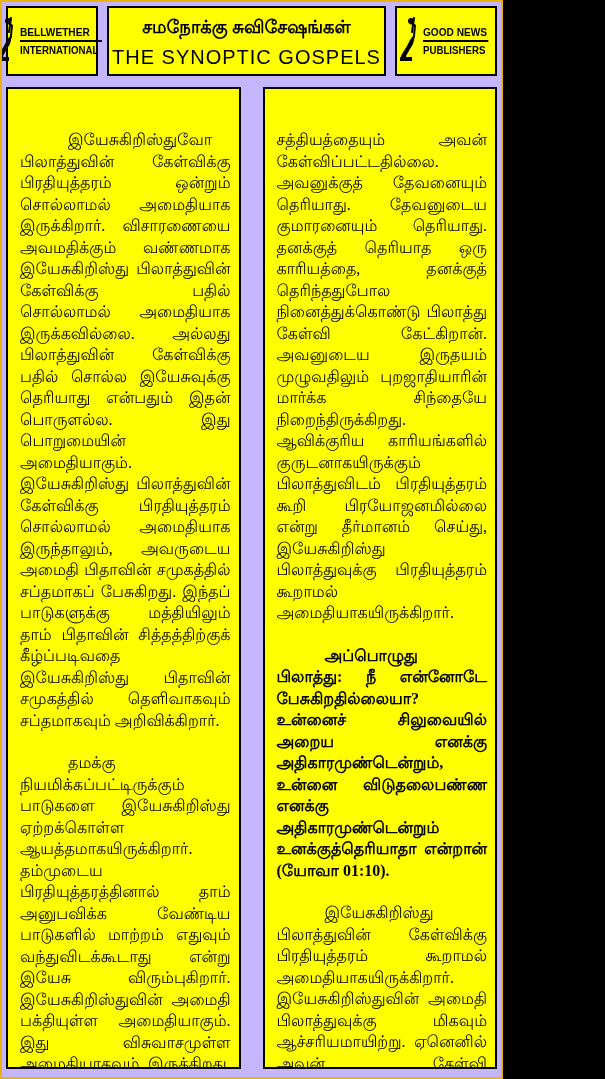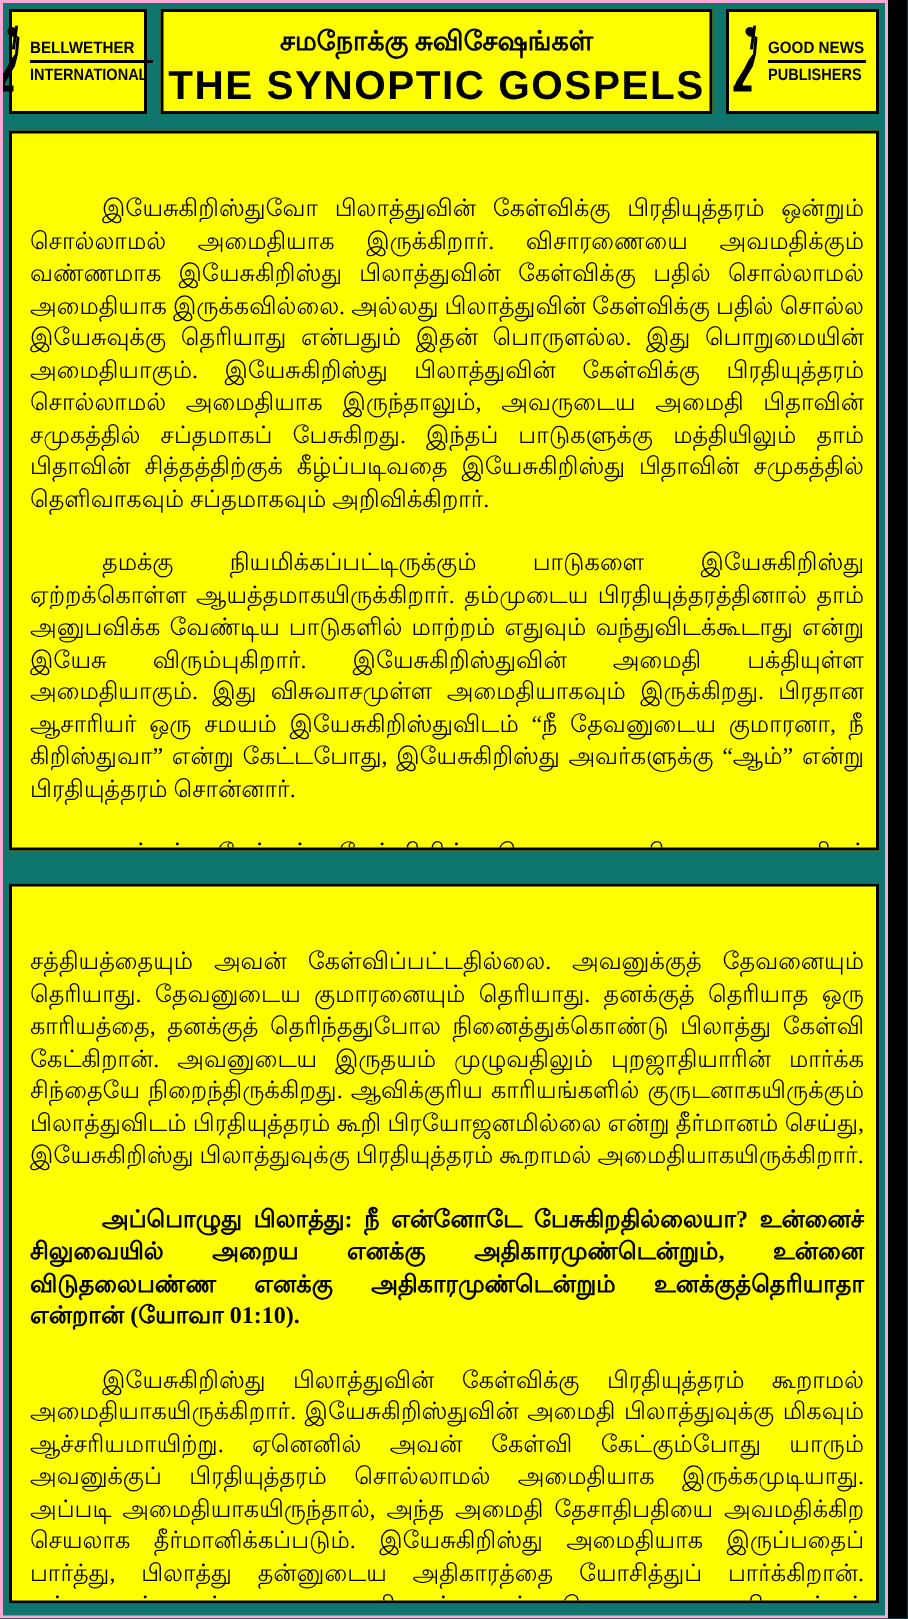--- a/index.html
+++ b/index.html
@@ -3,23 +3,23 @@
 <meta charset="utf-8">
 <style>
   html, body { margin: 0; padding: 0; }
   body {
     width: 605px; height: 1079px;
     font-family: "Liberation Serif", "DejaVu Serif", serif;
     background: #000;
   }
   .page {
     box-sizing: border-box;
-    width: 592px; height: 1079px;
-    background: #0f766e;
-    border: 2px solid #f9a8d4;
+    width: 503px; height: 1079px;
+    background: #c4b5fd;
+    border: 2px solid #eab308;
     position: relative;
     overflow: hidden;
   }
   .header {
     position: absolute; top: 4px; left: 4px; right: 4px; height: 70px;
     display: flex; gap: 9px;
   }
   .box {
     background: #FFFF00;
     border: 2px solid #000000;
@@ -50,26 +50,26 @@
     flex: 1;
     display: flex; flex-direction: column; justify-content: center;
     text-align: center; gap: 5px; padding: 4px 0;
   }
   .title-tamil {
     font-family: "Liberation Serif", "DejaVu Serif", serif;
     font-weight: bold; font-size: 18px; line-height: 28px; color: #000;
   }
   .title-english {
     font-family: "Liberation Sans", "DejaVu Sans", sans-serif;
-    font-weight: bold; font-size: 27px; line-height: 23px; color: #000;
+    font-weight: normal; font-size: 20px; line-height: 23px; color: #000;
     letter-spacing: 1px;
   }
   .body-row {
     position: absolute; top: 85px; left: 4px; right: 4px; bottom: 8px;
-    display: flex; gap: 22px; flex-direction: column;
+    display: flex; gap: 22px;
   }
   .column {
     flex: 1;
     padding: 40px 8px 0 12px;
     overflow: hidden;
   }
   .para {
     margin: 0 0 21px 0;
     font-size: 16px; line-height: 21.5px;
     color: #000000;

